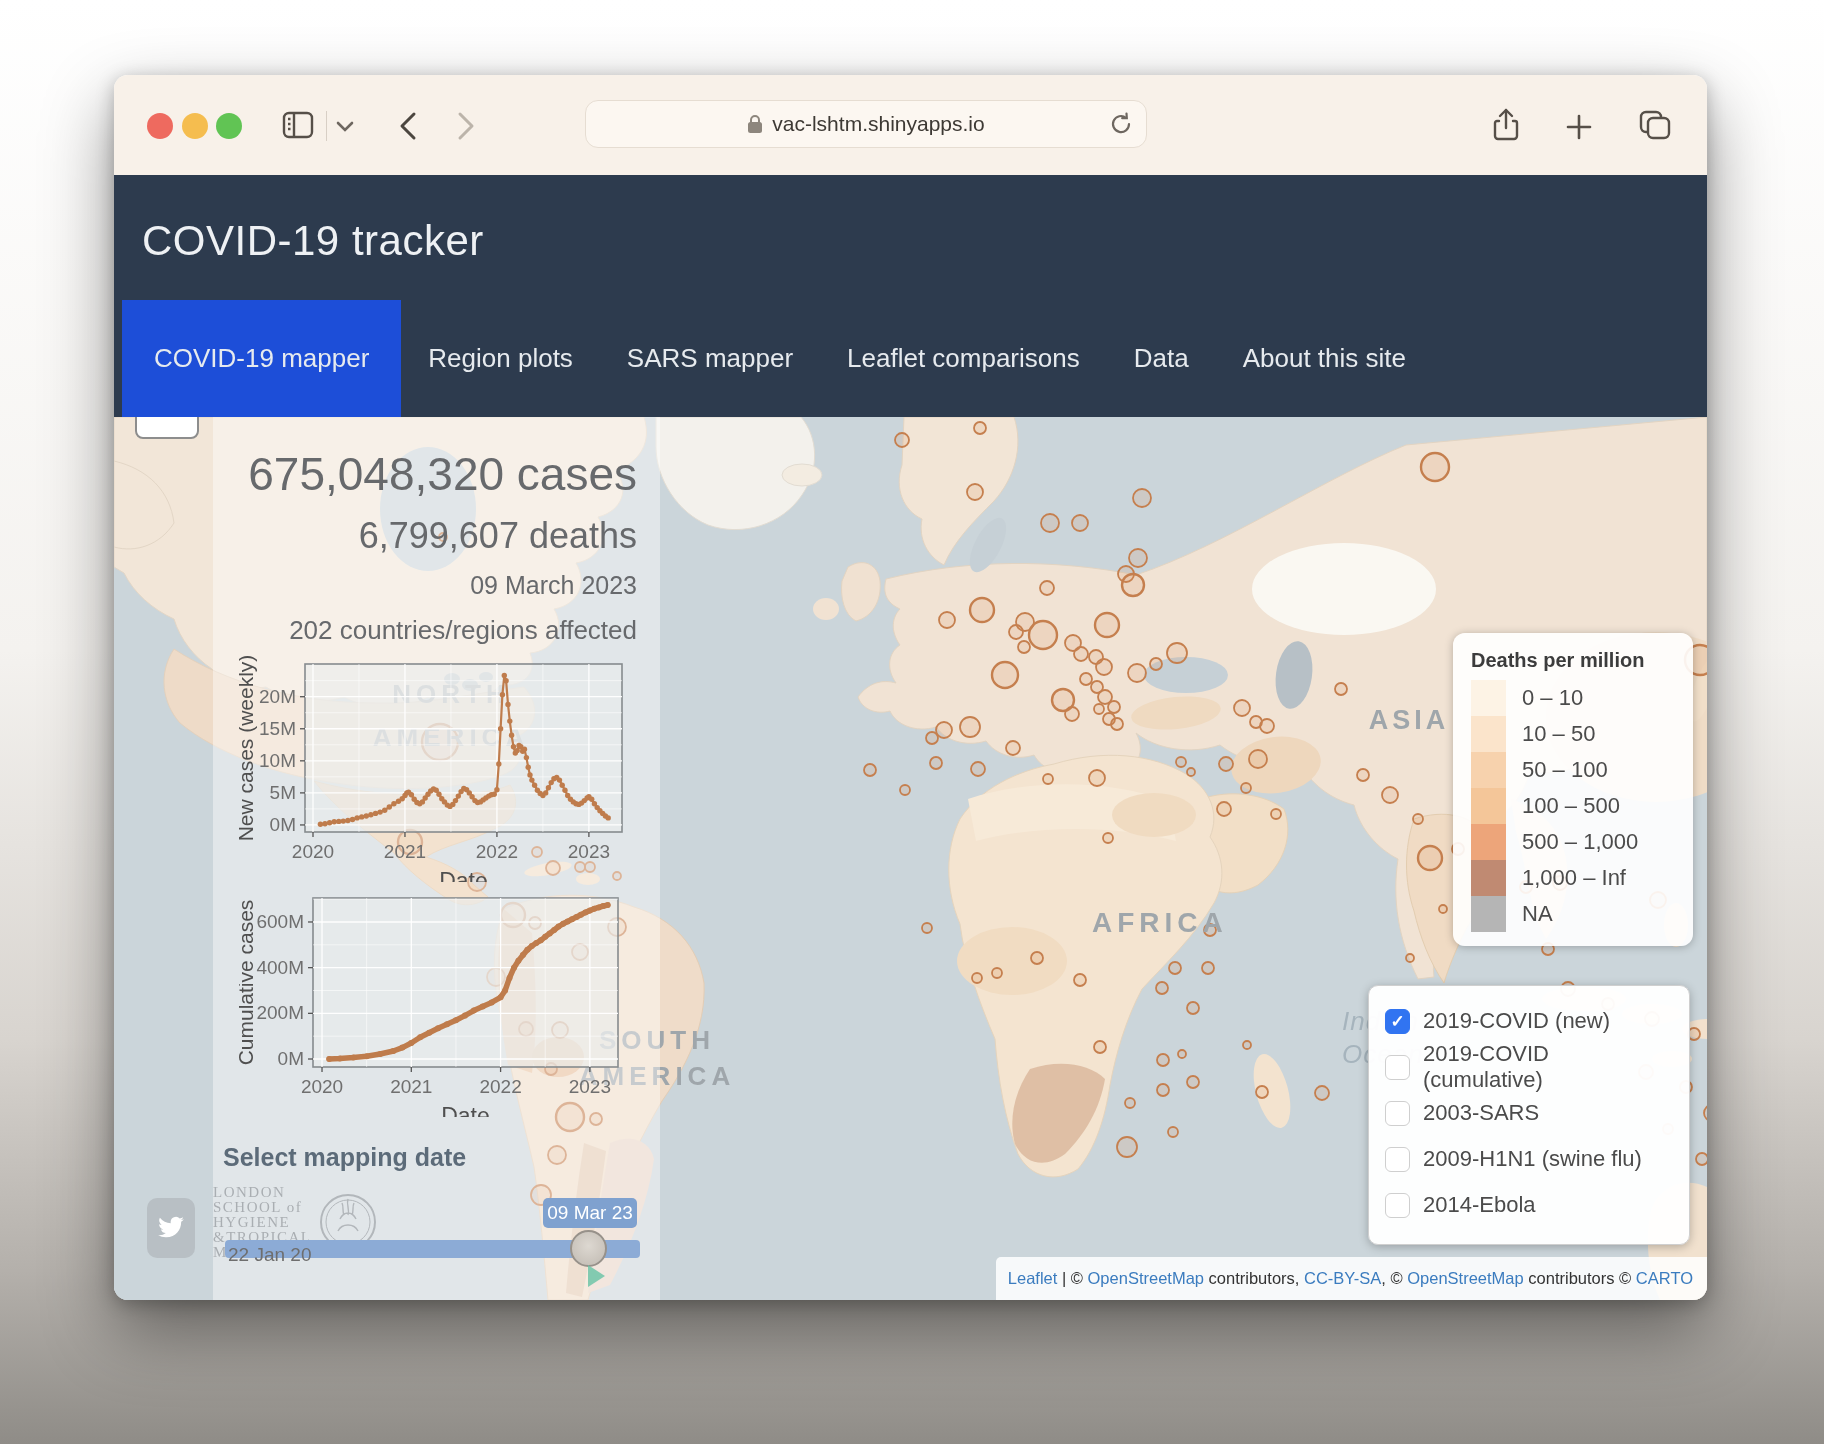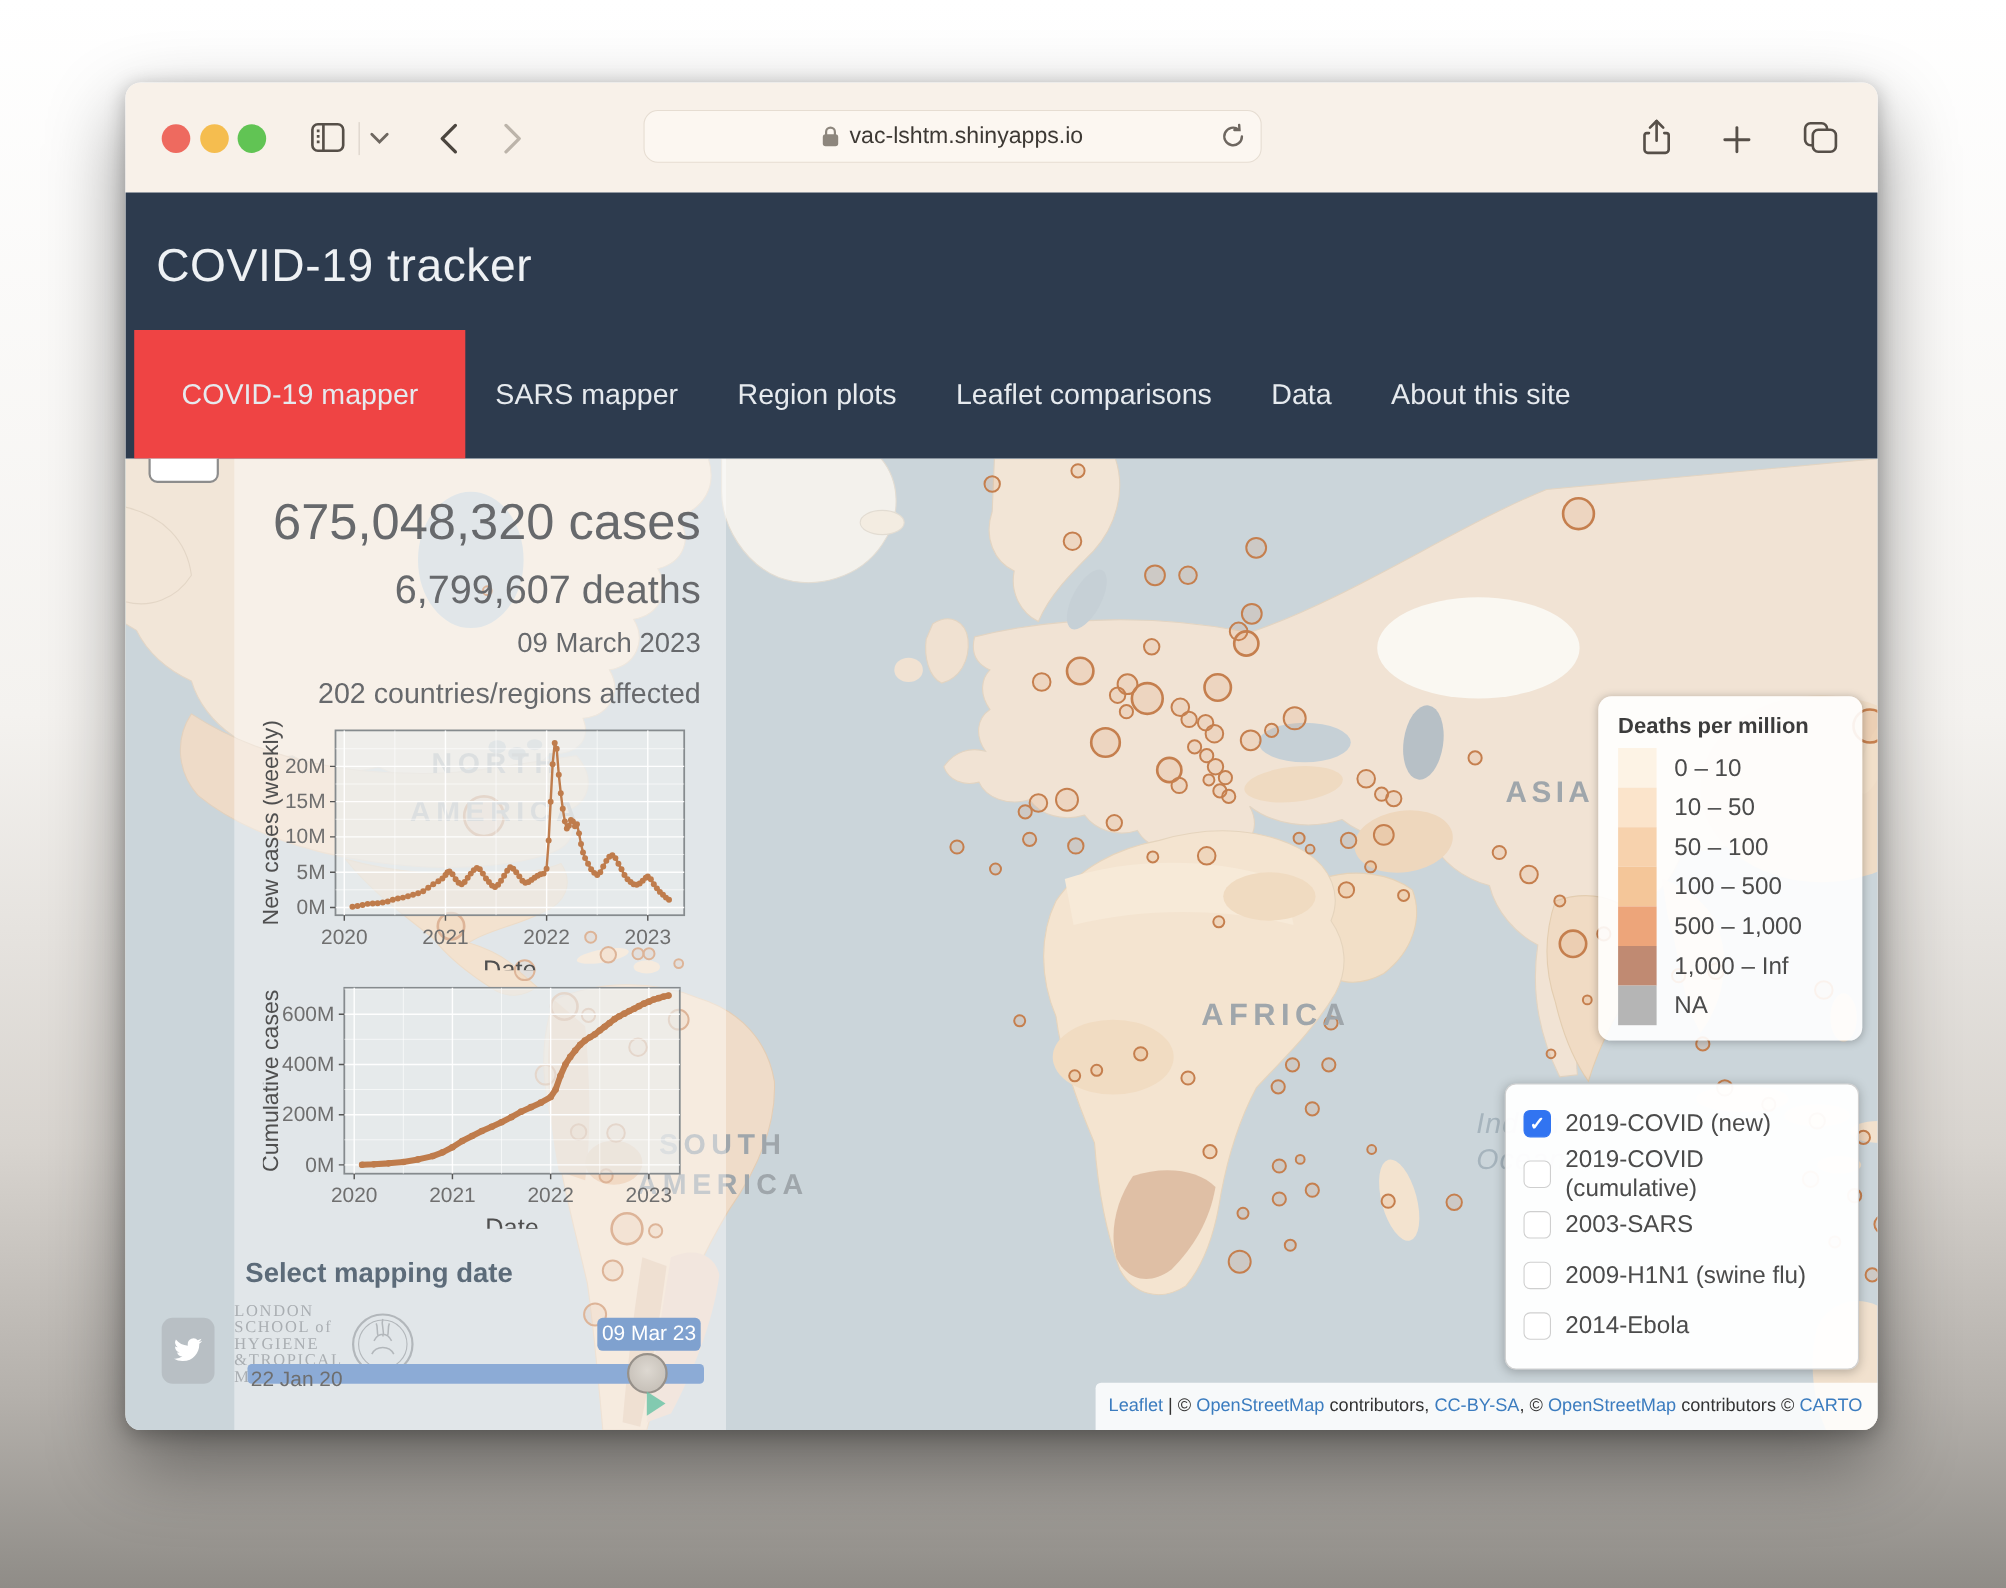--- a/index.html
+++ b/index.html
@@ -19,21 +19,21 @@
   .urlbar { position:absolute; left:471px; top:25px; width:562px; height:48px; background:#fcf7f1;
     border:1px solid #e6ddd2; border-radius:13px; display:flex; align-items:center; justify-content:center; }
   .urlbar .lock { margin-right:9px; color:#8d867d; display:flex; }
   .urlbar .url { font-size:21px; color:#3d3934; }
   .reload { position:absolute; right:12px; top:10px; color:#6e6760; }
   
   .navbar { position:absolute; left:0; top:100px; width:100%; height:242px; background:#2d3b4e; }
   .brand { position:absolute; left:28px; top:42px; font-size:42px; font-weight:300; color:#eef1f4; letter-spacing:.5px; }
   .tabs { position:absolute; left:8px; bottom:0; height:117px; display:flex; }
   .tab { height:117px; display:flex; align-items:center; padding:0 27px; font-size:26px; color:#e6eaee; cursor:pointer; }
-  .tab.active { background:#ef4444; padding:0 43px; }
+  .tab.active { background:#1d4ed8; padding:0 32px; }
   
   .map { position:absolute; left:0; top:342px; width:1593px; height:883px; background:#cbd5da; overflow:hidden; }
   .map-label { position:absolute; color:#9fa6ab; font-weight:600; letter-spacing:5px; text-align:center; z-index:1; }
   .ocean-label { position:absolute; color:#a6b4bd; font-style:italic; font-size:26px; letter-spacing:1px; z-index:1; line-height:33px; }
   .overlay-panel { position:absolute; left:99px; top:0; width:447px; height:883px;
     background:rgba(255,255,255,.42); z-index:2; }
   .zoom-stub { position:absolute; left:21px; top:-8px; width:64px; height:30px; background:#fff;
     border:2px solid #8d8d8d; border-radius:8px; z-index:3; }
   .stats { position:absolute; left:0; width:523px; text-align:right; color:#67696c; z-index:3; }
   .stat-cases { top:30px; font-size:46px; }
@@ -133,22 +133,22 @@
         <svg width="34" height="32" viewBox="0 0 34 32" fill="none" stroke="#564f48" stroke-width="2.4">
           <rect x="3" y="3" width="20" height="20" rx="5"></rect>
             <rect x="10" y="9" width="21" height="20" rx="5" fill="#f8f1e9"></rect>
           </svg></span>
     </div>
 
     <div class="navbar">
       <div class="brand">COVID-19 tracker</div>
       <div class="tabs" id="nav-tabs">
           <div class="tab active">COVID-19 mapper</div>
+          <div class="tab">Region plots</div>
           <div class="tab">SARS mapper</div>
-          <div class="tab">Region plots</div>
           <div class="tab">Leaflet comparisons</div>
           <div class="tab">Data</div>
           <div class="tab">About this site</div>
         </div>
     </div>
 
     <div class="map">
       <svg width="1593" height="883" viewBox="18 0 1593 883" style="position:absolute;left:0;top:0;z-index:1">
         <rect x="18" y="0" width="1593" height="883" fill="#cbd5da"></rect>
         <path d="M560,0 L705,0 C722,20 724,52 706,78 C686,108 646,120 612,108 C582,96 560,62 560,30 Z" fill="#f3f1ec" stroke="#e2dcd2"></path>

